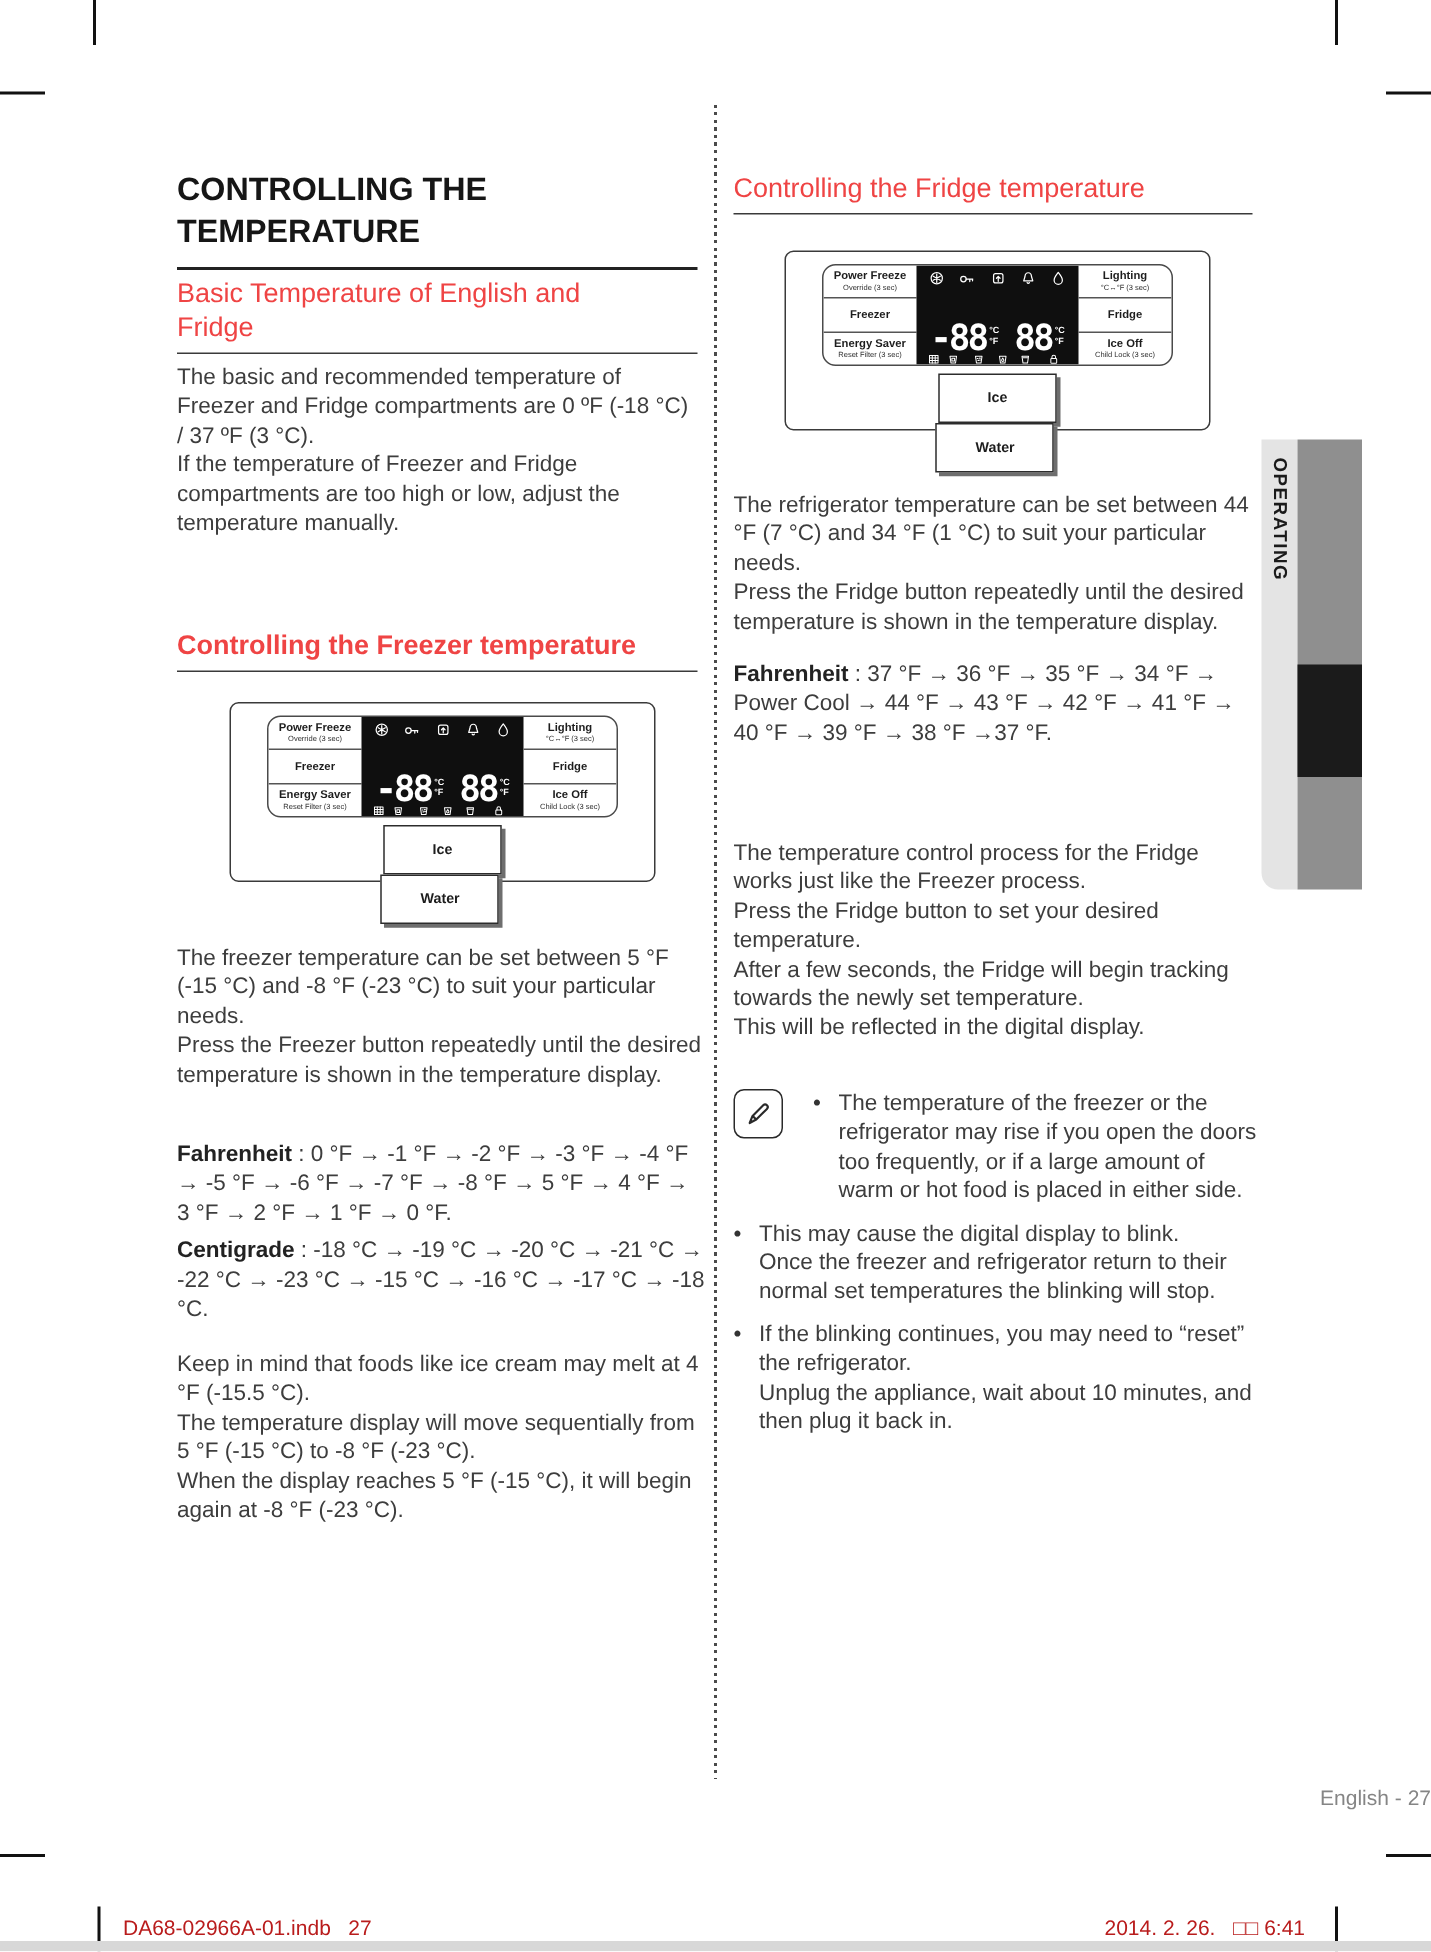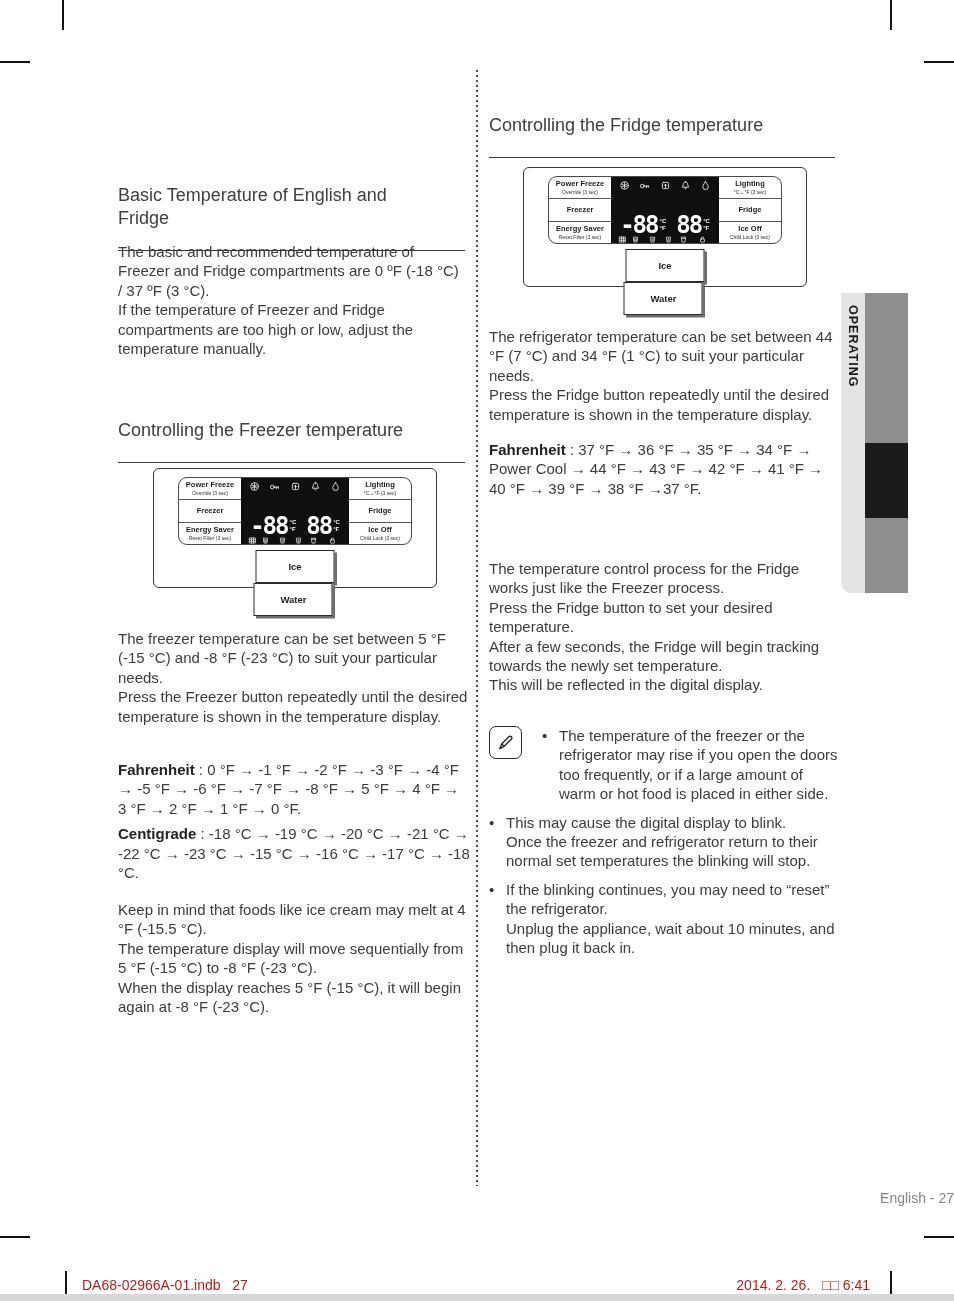--- a/index.html
+++ b/index.html
@@ -4,22 +4,22 @@
 <style>
   html,body{margin:0;padding:0;background:#fff;}
   #page{position:relative;width:954px;height:1301px;background:#fff;overflow:hidden;
         font-family:"Liberation Sans",sans-serif;color:#3d3d3d;}
   .abs{position:absolute;}
   
   .crop{position:absolute;background:#111;}
   
   .h1{font-size:21.5px;font-weight:bold;color:#161616;line-height:1.32;
       border-bottom:2px solid #222;padding-bottom:9px;white-space:pre-line;}
-  .h2{font-size:18px;font-weight:normal;color:#404040;line-height:1.28;
-      border-bottom:1.2px solid #3a3a3a;padding-bottom:20px;white-space:pre-line;}
+  .h2{font-size:18px;font-weight:normal;color:#ef4444;line-height:1.28;
+      border-bottom:1.2px solid #3a3a3a;padding-bottom:5px;white-space:pre-line;}
   .body{font-size:15px;line-height:19.4px;color:#3d3d3d;white-space:pre-line;margin:0;}
   .seq p{margin:0 0 6px 0;}
   .seq b{color:#222;}
   
   .vdots{width:2px;background-image:repeating-linear-gradient(to bottom,#4a4a4a 0 2px,transparent 2px 5px);}
   
   .panel-outer{position:absolute;border:1.5px solid #3a3a3a;border-radius:6px;background:#fff;}
   .panel-inner{position:absolute;left:24px;right:24px;top:8px;height:66px;
                border:1.2px solid #4a4a4a;border-radius:9px;display:flex;overflow:hidden;background:#fff;}
   .plabels{width:62px;display:flex;flex-direction:column;}
@@ -70,28 +70,30 @@
 
   <div class="crop" style="left:62px;top:0;width:1.5px;height:30px;"></div>
   <div class="crop" style="left:0;top:61px;width:30px;height:1.5px;"></div>
   <div class="crop" style="left:890px;top:0;width:1.5px;height:30px;"></div>
   <div class="crop" style="right:0;top:61px;width:30px;height:1.5px;"></div>
   <div class="crop" style="left:0;top:1236px;width:30px;height:1.5px;"></div>
   <div class="crop" style="right:0;top:1236px;width:30px;height:1.5px;"></div>
 
   <div class="abs vdots" style="left:476px;top:70px;height:1116px;"></div>
 
+  <div class="abs h1" style="left:118px;top:112px;width:347px;">CONTROLLING THE
+TEMPERATURE</div>
 
   <div class="abs h2" style="left:118px;top:184px;width:347px;">Basic Temperature of English and
 Fridge</div>
 
   <p class="abs body" style="left:118px;top:242px;width:349px;">The basic and recommended temperature of Freezer and Fridge compartments are 0 ºF (-18 °C) / 37 ºF (3 °C).
 If the temperature of Freezer and Fridge compartments are too high or low, adjust the temperature manually.</p>
 
-  <div class="abs h2" style="left:118px;top:419px;width:347px;">Controlling the Freezer temperature</div>
+  <div class="abs h2" style="left:118px;top:419px;width:347px;font-weight:bold;">Controlling the Freezer temperature</div>
 
   <div class="panel-outer" id="freezer-panel" style="left:153px;top:468px;width:282px;height:118px;">
       <div class="panel-inner">
         <div class="plabels">
           <div class="plabel-row">
             <div class="plabel-title">Power Freeze</div>
             <div class="plabel-sub">Override (3 sec)</div>
           </div>
           <div class="plabel-row">
             <div class="plabel-title">Freezer</div>

